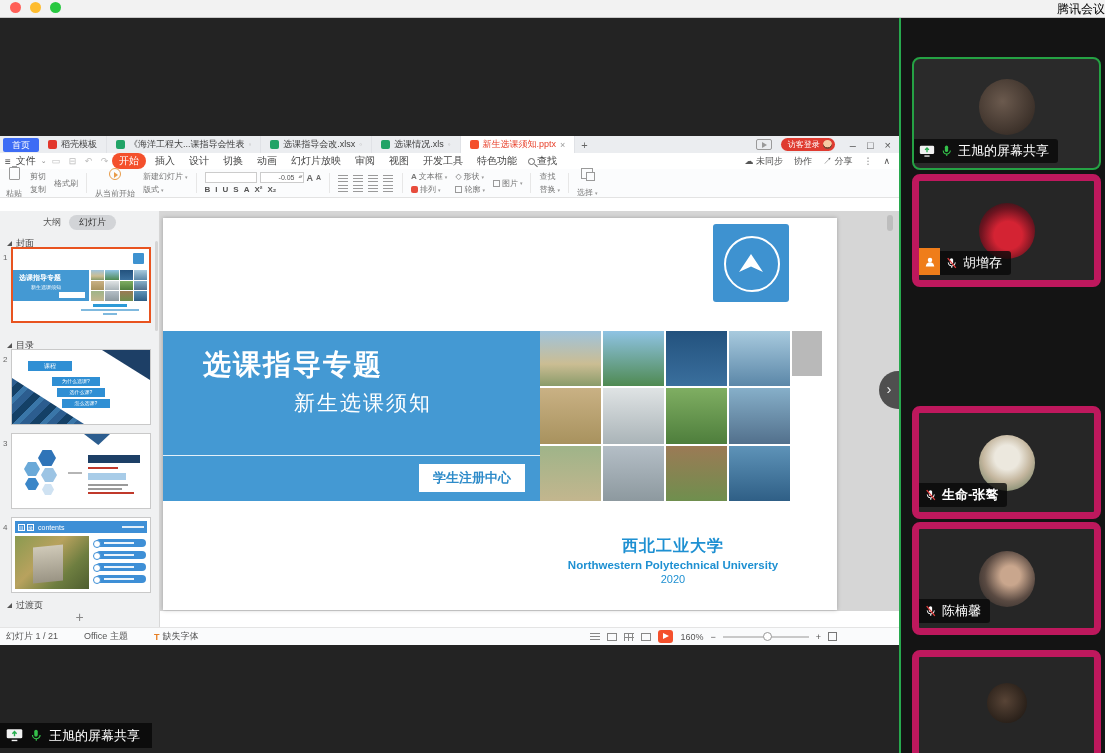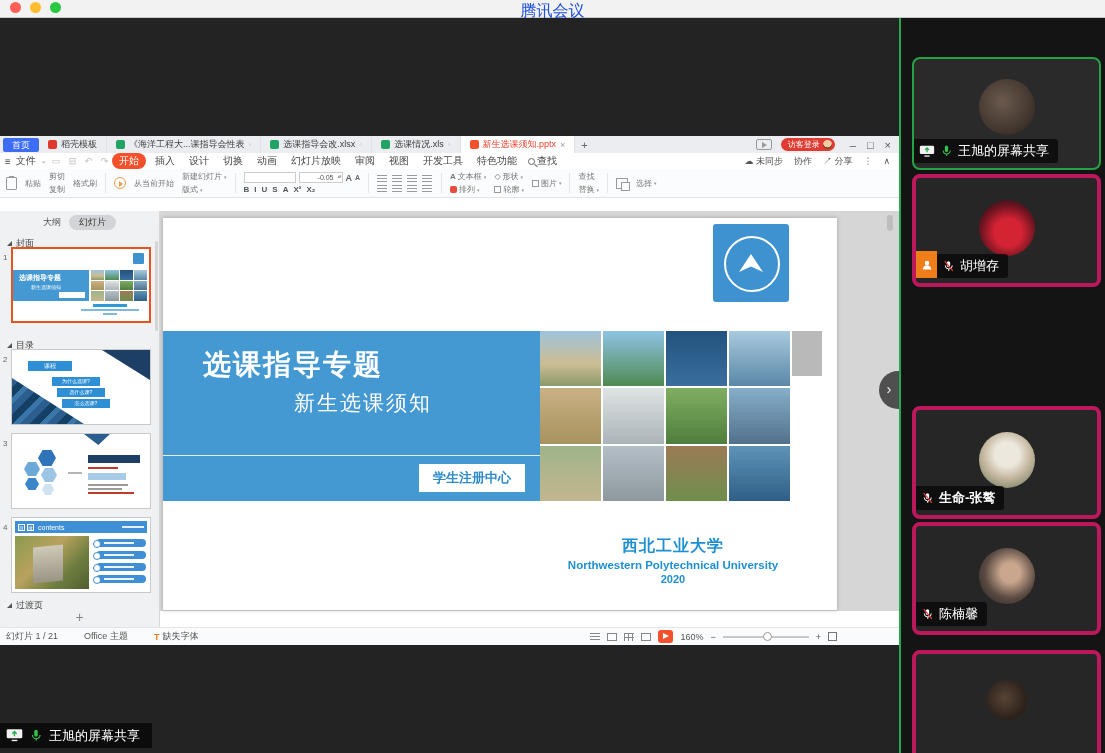--- a/index.html
+++ b/index.html
@@ -6,21 +6,21 @@
   html,body { background:#000; }
   .root { position:relative; width:1105px; height:753px; overflow:hidden; background:#161616;
           font-family:"Liberation Sans", sans-serif; }
 
   
   .topbar { position:absolute; left:0; top:0; width:1105px; height:18px; background:#f2f2f2;
             border-bottom:1px solid #c9c9c9; z-index:30; }
   .lights { position:absolute; left:10px; top:2px; display:flex; gap:9px; }
   .light { width:11px; height:11px; border-radius:50%; }
   .l-red{background:#ff5f57;} .l-yellow{background:#febc2e;} .l-green{background:#28c840;}
-  .apptitle { position:absolute; left:0; top:1px; width:100%; text-align:center; font-size:16px; color:#1d4ed8; }
+  .apptitle { position:absolute; left:0; top:1px; width:100%; text-align:right; font-size:12px; color:#000000; }
 
   
   .screen { position:absolute; left:0; top:18px; width:901px; height:735px; background:#232323;
             border-right:2px solid #27a84d; }
 
   
   .wps { position:absolute; left:0; top:118px; width:899px; height:496px; background:#fff; }
 
   
   .tabbar { height:17px; background:#ebedf0; display:flex; align-items:center; font-size:9px; color:#3f3f3f; }
@@ -53,21 +53,21 @@
   .findmenu { display:flex; align-items:center; gap:2px; margin-left:4px; color:#454545; }
   .mag { width:7px; height:7px; border:1px solid #666; border-radius:50%; position:relative; }
   .mag::after { content:""; position:absolute; left:5px; top:6px; width:4px; height:1px; background:#666; transform:rotate(40deg); }
   .mb-right { margin-left:auto; display:flex; align-items:center; gap:11px; font-size:9px; color:#555; padding-right:9px; }
   .mb-right .glyph { font-size:9px; }
 
   
   .ribbon { height:29px; background:#fbfcfd; border-bottom:1px solid #e3e3e3; display:flex; align-items:center;
             font-size:8px; color:#777; padding:0 6px; gap:8px; }
   .rdiv { width:1px; height:20px; background:#e7e7e7; flex:none; }
-  .rcol { display:flex; flex-direction:row; align-items:center; justify-content:center; gap:8px; }
+  .rcol { display:flex; flex-direction:column; align-items:center; justify-content:center; gap:8px; }
   .rstack { display:flex; flex-direction:column; gap:2px; }
   .pasteicon { width:11px; height:13px; border:1px solid #9a9a9a; border-radius:1px; position:relative; }
   .pasteicon::after{ content:""; position:absolute; left:2px; top:-2px; width:5px; height:2px; background:#9a9a9a; }
   .playcirc { width:12px; height:12px; border:1.5px solid #e89c4a; border-radius:50%; position:relative; }
   .playcirc::after{ content:""; position:absolute; left:4px; top:3px; border-left:4px solid #e89c4a;
                     border-top:3px solid transparent; border-bottom:3px solid transparent; }
   .fbox { border:1px solid #ccc; background:#fff; height:11px; }
   .fbox1 { width:52px; }
   .fbox2 { width:44px; font-size:7px; color:#555; text-align:right; padding:1px 8px 0 2px; position:relative; }
   .fbox2::after{ content:"▴▾"; position:absolute; right:1px; top:0px; font-size:5px; color:#999; letter-spacing:-1px; }
@@ -186,21 +186,21 @@
   .s-sub { position:absolute; left:131px; top:171px; font-size:21px; color:#fff; letter-spacing:2px; }
   .s-line { position:absolute; left:0; top:237px; width:377px; height:1px; background:rgba(255,255,255,.85); }
   .s-btn { position:absolute; left:256px; top:246px; width:106px; height:28px; background:#fff;
            color:#2e8bc9; font-size:13px; font-weight:bold; text-align:center; line-height:28px; }
   .collage { position:absolute; left:377px; top:113px; width:250px; height:170px; display:grid;
              grid-template-columns:repeat(4,1fr); grid-template-rows:repeat(3,1fr); gap:2px; background:#fff; }
   .graytile { position:absolute; left:629px; top:113px; width:30px; height:45px; background:#b9b9b9; }
   .uni { position:absolute; left:380px; top:318px; width:260px; text-align:center; color:#1e90d2; }
   .uni .cn { font-size:16px; font-weight:bold; letter-spacing:1px; }
   .uni .en { font-size:11.5px; font-weight:bold; margin-top:2px; }
-  .uni .yr { font-size:11px; font-weight:bold; margin-top:2px; }
+  .uni .yr { font-size:11px; font-weight:normal; margin-top:2px; }
 
   
   .notes { height:16px; background:#f6f7f8; border-top:1px solid #e2e2e2; display:flex; align-items:center;
            padding:0 10px; font-size:9px; color:#9aa0a5; }
   .nlines { width:10px; height:8px; background:repeating-linear-gradient(#aaa 0 1px,transparent 1px 3px); margin-right:8px; }
   .nmore { margin-left:auto; color:#888; letter-spacing:1px; }
   .statusbar { height:18px; background:#fafbfc; border-top:1px solid #e4e4e4; display:flex; align-items:center;
                font-size:9px; color:#555; padding:0 6px; }
   .st-theme { margin-left:26px; }
   .st-miss { margin-left:26px; display:flex; align-items:center; gap:3px; }
@@ -217,21 +217,21 @@
   .knob { position:absolute; left:40px; top:-4px; width:9px; height:9px; background:#fff; border:1px solid #999; border-radius:50%; }
   .fsico { width:9px; height:9px; border:1px solid #777; }
 
   
   .sharepill { position:absolute; left:0; top:705px; height:25px; background:#0c0c0c; display:flex;
                align-items:center; gap:6px; padding:0 12px 0 6px; color:#fff; font-size:13px; z-index:5; }
 
   
   .sidebar { position:absolute; left:901px; top:18px; width:204px; height:735px; background:#141414; }
   .tile { position:absolute; left:11px; width:189px; height:113px; background:#262626;
-          border:4px solid #be185d; border-radius:8px; overflow:hidden; }
+          border:7px solid #be185d; border-radius:8px; overflow:hidden; }
   .tile.speaking { border:2px solid #25a244; background:#2a2a2a; }
   .avatar { position:absolute; left:50%; transform:translateX(-50%); top:22px; width:56px; height:56px; border-radius:50%; }
   .av1 { background:radial-gradient(circle at 42% 40%,#6b5a4e,#3a2f28 75%); top:20px; }
   .av2 { background:radial-gradient(circle at 52% 58%,#d42333 32%,#6e1420 62%,#2b1518 85%); }
   .av3 { background:radial-gradient(circle at 50% 42%,#e8c9a8 35%,#b4a590 60%,#707a84 90%); }
   .av4 { background:radial-gradient(circle at 50% 40%,#ece8de 28%,#c4b69e 55%,#6f7f63 90%); }
   .av5 { background:radial-gradient(circle at 56% 44%,#c9a68d 22%,#5a4a42 58%,#2e2a28 90%); }
   .av6 { width:40px; height:40px; top:26px; background:radial-gradient(circle at 45% 45%,#584436,#241c16 80%); }
   .namebar { position:absolute; left:0; bottom:5px; height:24px; display:flex; align-items:center; gap:5px;
              padding:0 9px 0 5px; background:rgba(8,8,8,.78); color:#fff; font-size:13px; border-radius:0 3px 3px 0; }

